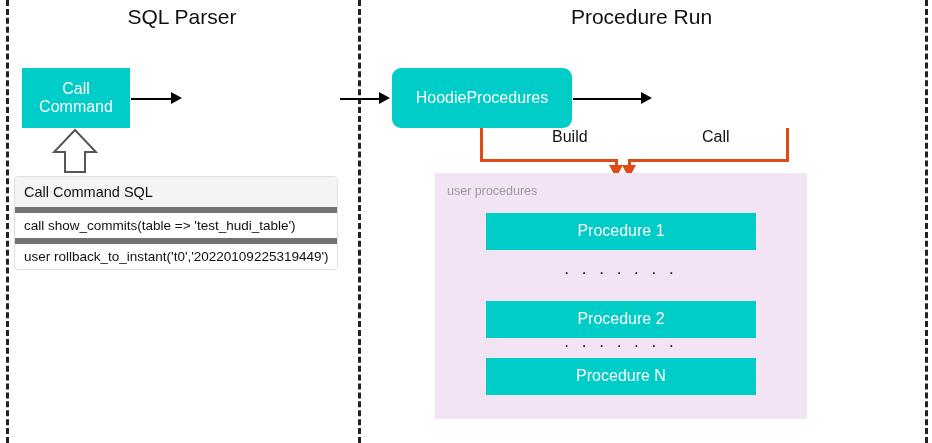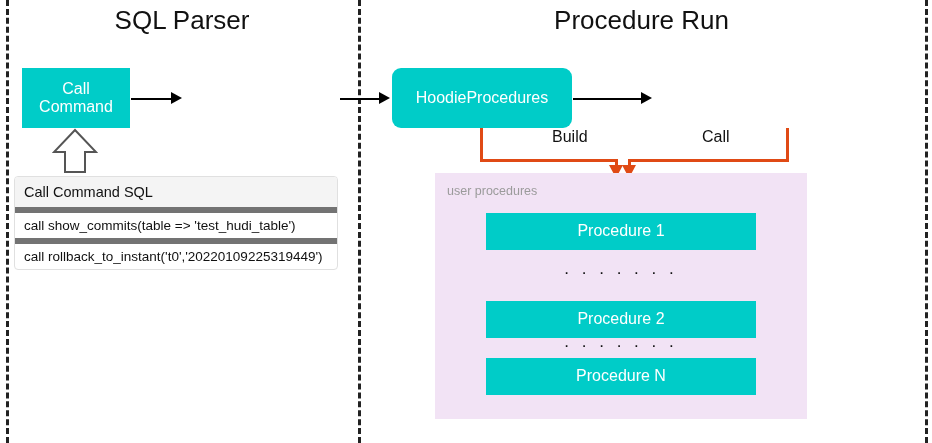--- a/index.html
+++ b/index.html
@@ -12,21 +12,21 @@
 
   
   .vdash{
     position:absolute;top:0;height:443px;width:0;
     border-left:3px dashed #222;
   }
 
   
   .section-title{
     position:absolute;text-align:center;
-    font-size:26px;color:#111;white-space:nowrap;
+    font-size:21px;color:#111;white-space:nowrap;
   }
 
   
   .tealbox{
     position:absolute;background:#00CCC8;
     display:flex;align-items:center;justify-content:center;
     color:#ffffff;font-size:16px;line-height:1.15;text-align:center;
     box-sizing:border-box;
   }
   .tealbox.wide{font-size:16px;}
@@ -112,21 +112,21 @@
 
   <div class="block-arrow" style="left:52px;top:128px;width:46px;height:46px;">
     <svg width="46" height="46" viewBox="0 0 46 46">
       <polygon points="23,2 44,24 33,24 33,44 13,44 13,24 2,24" fill="#ffffff" stroke="#555555" stroke-width="2"></polygon>
     </svg>
   </div>
 
   <div class="sqltable" style="left:14px;top:176px;width:324px;">
     <div class="sqlrow header">Call Command SQL</div>
     <div class="sqlrow">call show_commits(table =&gt; 'test_hudi_table')</div>
-    <div class="sqlrow last">call rollback_to_instant('t0','20220109225319449')</div>
+    <div class="sqlrow last">user rollback_to_instant('t0','20220109225319449')</div>
   </div>
 
   <div class="tealbox" style="left:392px;top:68px;width:180px;height:60px;border-radius:9px;">HoodieProcedures</div>
 
   <div class="arrow-line" style="left:573px;top:98px;width:70px;"></div>
   <div class="arrow-head-r" style="left:641px;top:92px;"></div>
 
 
   <div class="oline" style="left:480px;top:128px;width:3px;height:34px;"></div>
 

